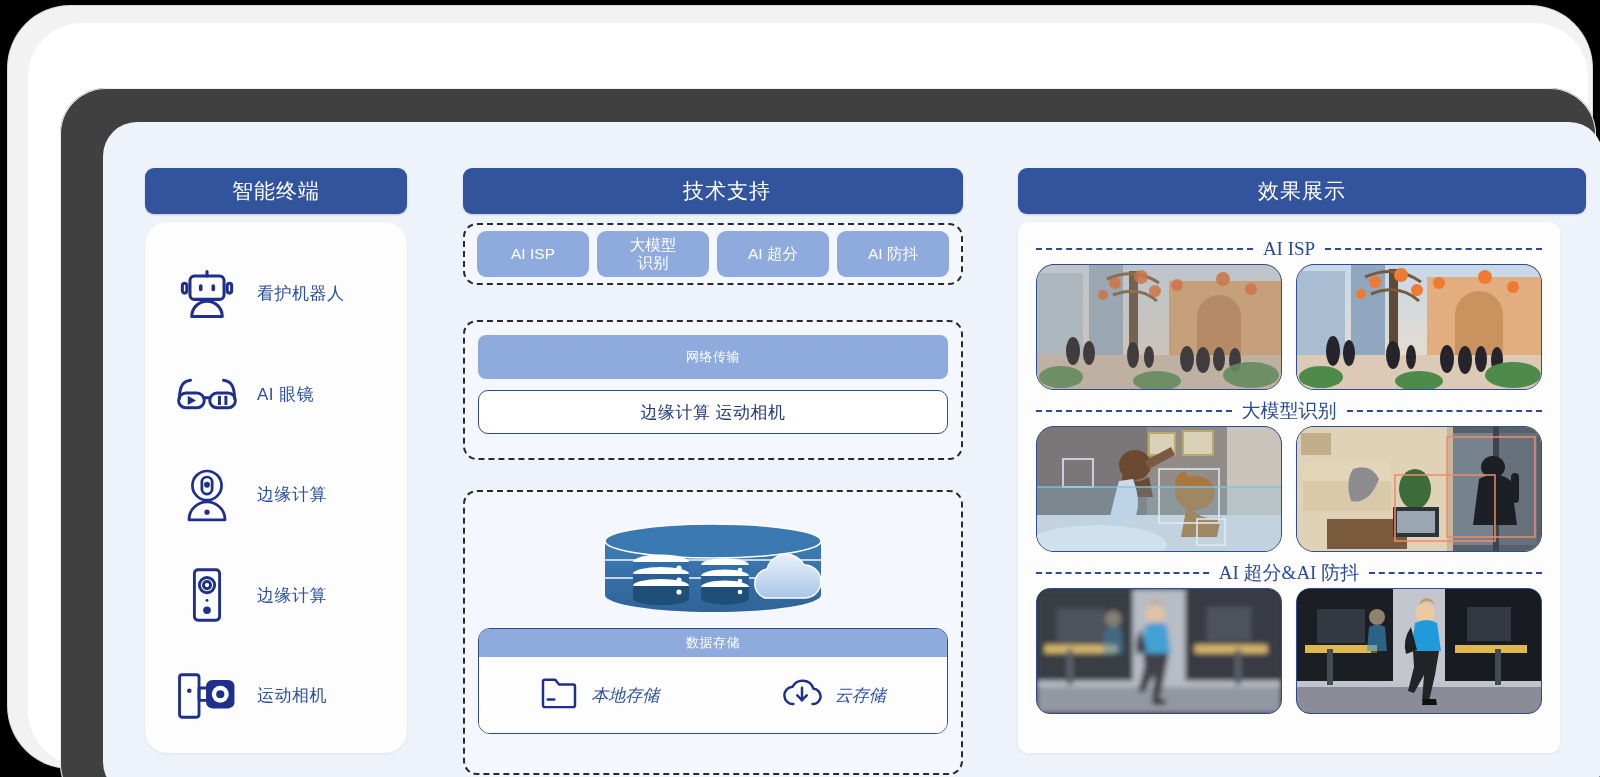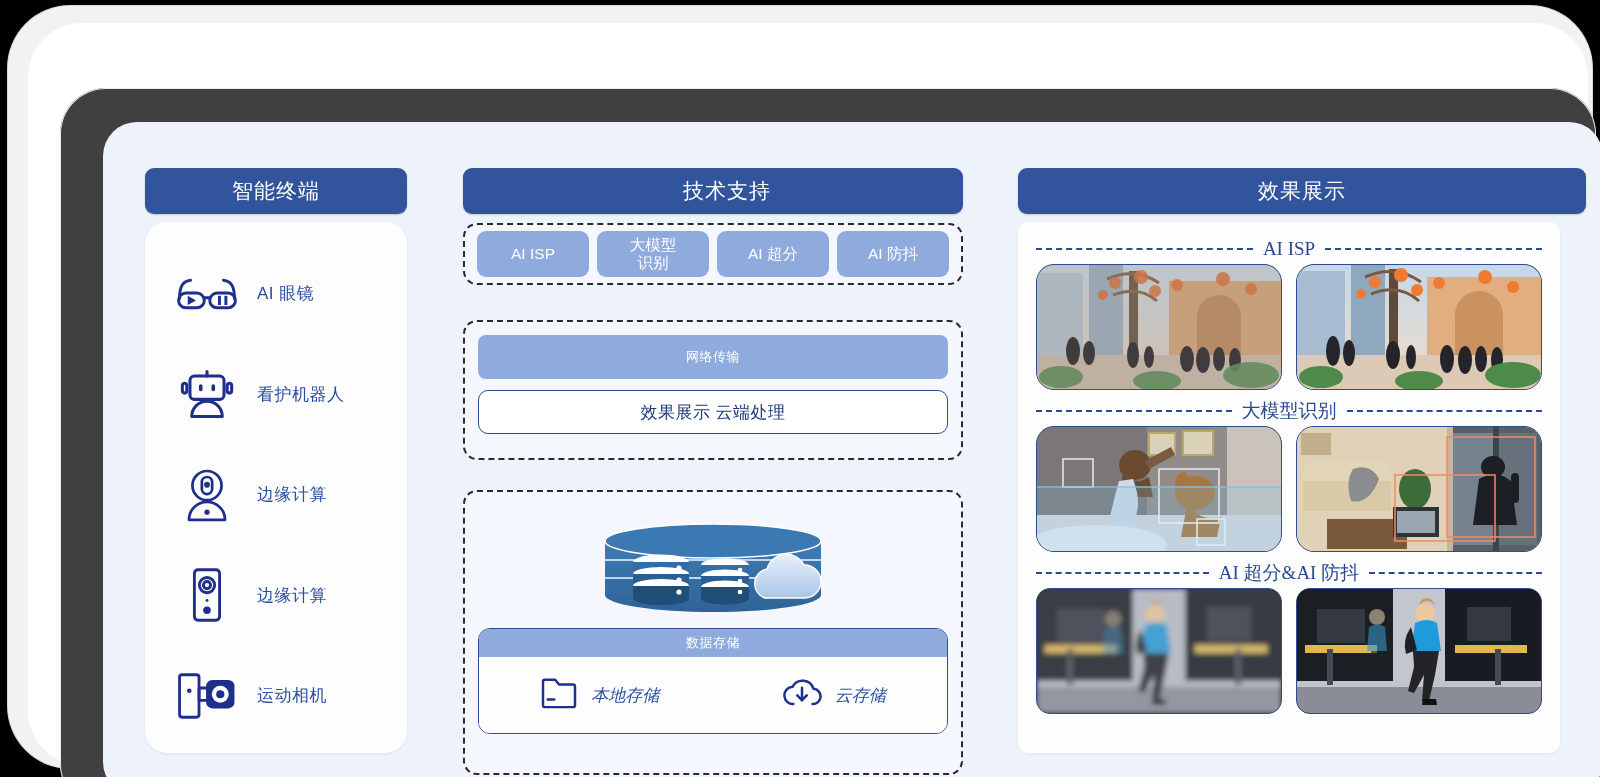--- a/index.html
+++ b/index.html
@@ -271,55 +271,55 @@
 
       <div id="screen">
 
         <div id="left-col">
           <div id="left-header" class="col-header dn">智能终端</div>
 
           <div id="left-card">
 
             <div class="term-row">
               <span class="term-icon">
+                <svg viewBox="0 0 60 58" width="54" height="52">
+                  <g fill="none" stroke="#1f2f8c" stroke-width="3.4" stroke-linecap="round" stroke-linejoin="round">
+                    <path d="M30 4 v5"></path>
+                    <rect x="11" y="9" width="38" height="26" rx="5"></rect>
+                    <rect x="2.5" y="17" width="5" height="11" rx="2.5"></rect>
+                    <rect x="52.5" y="17" width="5" height="11" rx="2.5"></rect>
+                    <path d="M13 54 a17 17 0 0 1 34 0 z"></path>
+                  </g>
+                  <rect x="21" y="18" width="4" height="8" rx="2" fill="#1f2f8c"></rect>
+                  <rect x="35" y="18" width="4" height="8" rx="2" fill="#1f2f8c"></rect>
+                </svg>
+              </span>
+              <span class="term-label dn">看护机器人</span>
+            </div>
+
+            <div class="term-row">
+              <span class="term-icon">
                 <svg viewBox="0 0 72 42" width="66" height="40">
                   <g fill="none" stroke="#1f2f8c" stroke-width="3.2" stroke-linecap="round" stroke-linejoin="round">
                     <path d="M6 26 C6 12 10 7 18 6"></path>
                     <path d="M66 26 C66 12 62 7 54 6"></path>
                     <rect x="5" y="20" width="28" height="16" rx="8"></rect>
                     <rect x="39" y="20" width="28" height="16" rx="8"></rect>
                     <path d="M33 25 h6"></path>
                   </g>
                   <path d="M15 23 l9 5 -9 5 z" fill="#1f2f8c"></path>
                   <rect x="48" y="23" width="3.2" height="10" fill="#1f2f8c"></rect>
                   <rect x="55" y="23" width="3.2" height="10" fill="#1f2f8c"></rect>
                 </svg>
               </span>
               <span class="term-label dn">AI 眼镜</span>
             </div>
 
             <div class="term-row">
               <span class="term-icon">
-                <svg viewBox="0 0 60 58" width="54" height="52">
-                  <g fill="none" stroke="#1f2f8c" stroke-width="3.4" stroke-linecap="round" stroke-linejoin="round">
-                    <path d="M30 4 v5"></path>
-                    <rect x="11" y="9" width="38" height="26" rx="5"></rect>
-                    <rect x="2.5" y="17" width="5" height="11" rx="2.5"></rect>
-                    <rect x="52.5" y="17" width="5" height="11" rx="2.5"></rect>
-                    <path d="M13 54 a17 17 0 0 1 34 0 z"></path>
-                  </g>
-                  <rect x="21" y="18" width="4" height="8" rx="2" fill="#1f2f8c"></rect>
-                  <rect x="35" y="18" width="4" height="8" rx="2" fill="#1f2f8c"></rect>
-                </svg>
-              </span>
-              <span class="term-label dn">看护机器人</span>
-            </div>
-
-            <div class="term-row">
-              <span class="term-icon">
                 <svg viewBox="0 0 56 62" width="48" height="54">
                   <g fill="none" stroke="#1f2f8c" stroke-width="3.2" stroke-linecap="round" stroke-linejoin="round">
                     <circle cx="28" cy="20" r="17"></circle>
                     <rect x="22" y="10" width="12" height="20" rx="6"></rect>
                     <path d="M7 60 a21 21 0 0 1 42 0 z"></path>
                   </g>
                   <circle cx="28" cy="19" r="3.4" fill="#1f2f8c"></circle>
                   <circle cx="28" cy="51" r="3" fill="#1f2f8c"></circle>
                 </svg>
               </span>
@@ -366,21 +366,21 @@
           <div id="tech-badges" class="dashed-box">
             <div class="badge dn">AI ISP</div>
             <div class="badge dn">大模型
 识别</div>
             <div class="badge dn">AI 超分</div>
             <div class="badge dn">AI 防抖</div>
           </div>
 
           <div id="net-box" class="dashed-box">
             <div class="sub-header dn">网络传输</div>
-            <div class="white-pill dn">效果展示  云端处理</div>
+            <div class="white-pill dn">边缘计算  运动相机</div>
           </div>
 
           <div id="storage-box" class="dashed-box">
             <span id="db-art">
               <svg viewBox="0 0 240 96" width="240" height="96">
                 <defs>
                   <linearGradient id="cylg" x1="0" y1="0" x2="0" y2="1">
                     <stop offset="0" stop-color="#3f7cb4"></stop>
                     <stop offset="1" stop-color="#2f6397"></stop>
                   </linearGradient>

